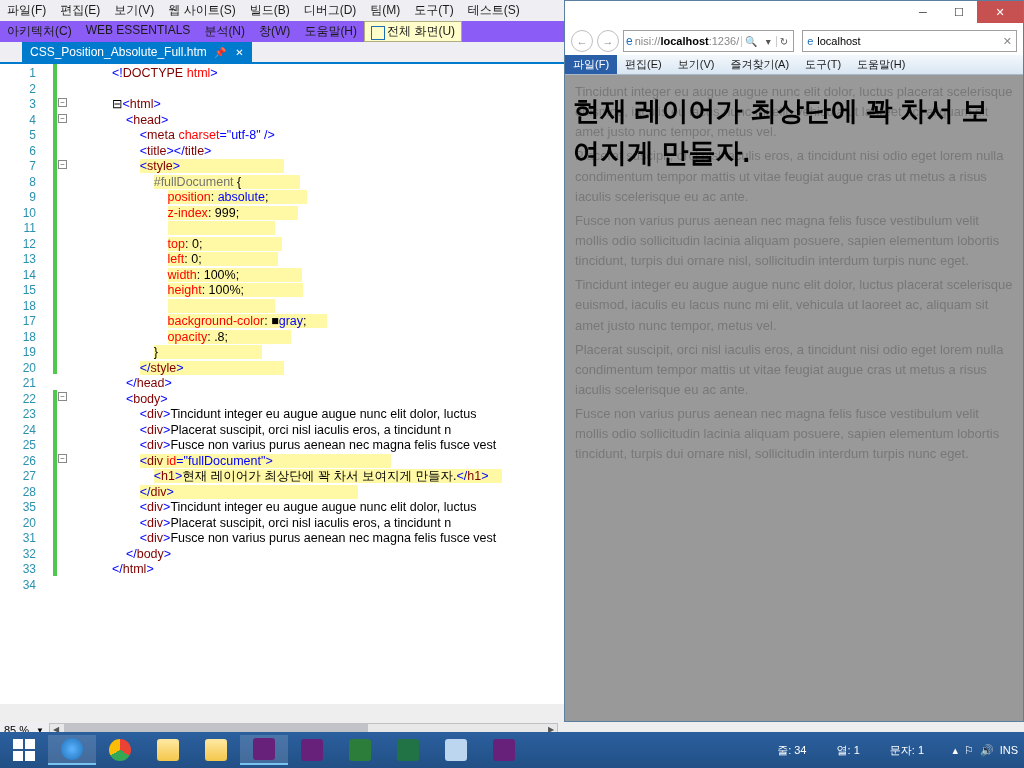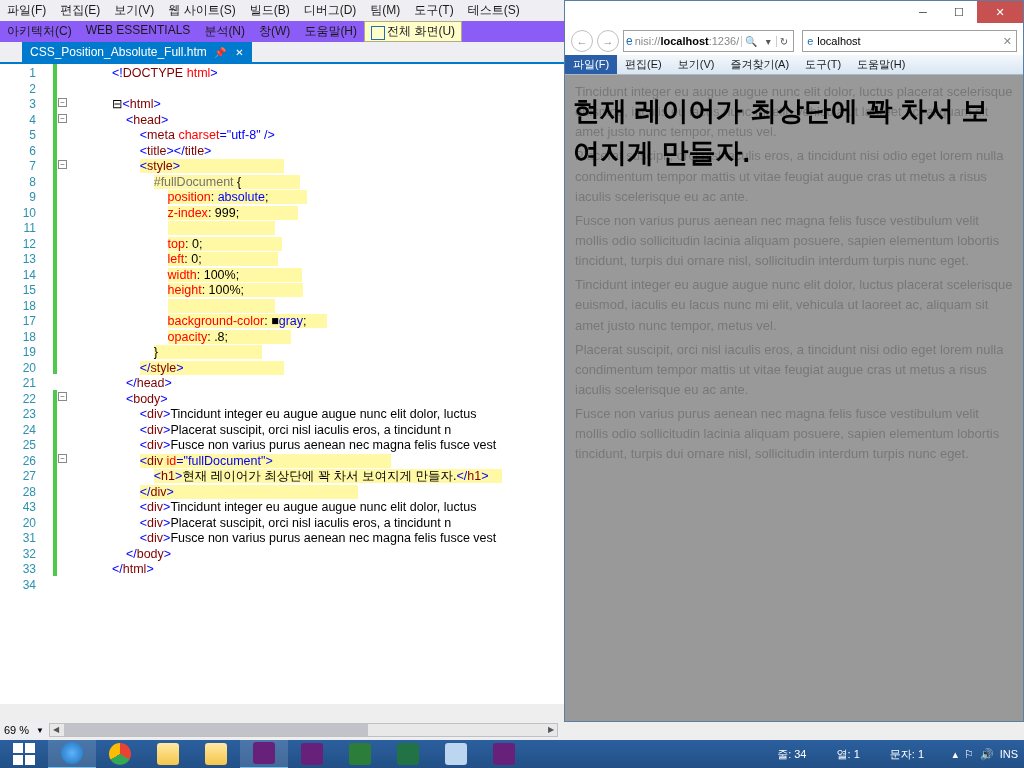--- a/index.html
+++ b/index.html
@@ -62,21 +62,21 @@
 .ie-menubar { height: 20px; background: linear-gradient(#f4f8fc, #d8e6f3); display: flex; font-size: 11px; border-bottom: 1px solid #a8b8c8; }
 .ie-menubar .mi { padding: 2px 8px; color: #1b1b1b; }
 .ie-menubar .mi.active { background: #2a5fa8; color: #fff; }
 .ie-page { flex: 1; position: relative; overflow: hidden; background: #a9a9a9; }
 .ie-body { padding: 7px 10px; font-size: 13px; color: #555; line-height: 1.55; }
 .ie-body p { margin: 0 0 4px; font-family: "Segoe UI", sans-serif; }
 .ie-overlay { position: absolute; top: 0; left: 0; right: 0; bottom: 0; background: gray; opacity: .8; }
 .ie-page-inner { position: absolute; inset: 0; background: #fff; }
 
 
-.taskbar { position: absolute; left: 0; bottom: 0; width: 100%; height: 28px; background: linear-gradient(#2b5f9e, #225086); display: flex; align-items: center; }
+.taskbar { position: absolute; left: 0; bottom: 0; width: 100%; height: 36px; background: linear-gradient(#2b5f9e, #225086); display: flex; align-items: center; }
 .tb-item { width: 48px; height: 30px; display: flex; align-items: center; justify-content: center; }
 .tb-item.active { background: rgba(255,255,255,0.15); border-bottom: 2px solid #76c3f1; }
 .tb-icon { width: 22px; height: 22px; border-radius: 3px; }
 .tb-status { margin-left: auto; display: flex; align-items: center; color: #fff; font-size: 11px; gap: 30px; padding-right: 100px; }
 .tb-tray { position: absolute; right: 6px; color: #fff; font-size: 11px; display: flex; gap: 6px; align-items: center; }
 
 .start-icon { width: 22px; height: 22px; display: grid; grid-template-columns: 1fr 1fr; grid-template-rows: 1fr 1fr; gap: 2px; }
 .start-icon span { background: #fff; }
 </style>
 </head>
@@ -138,21 +138,21 @@
       <div class="ln">19</div>
       <div class="ln">20</div>
       <div class="ln">21</div>
       <div class="ln">22</div>
       <div class="ln">23</div>
       <div class="ln">24</div>
       <div class="ln">25</div>
       <div class="ln">26</div>
       <div class="ln">27</div>
       <div class="ln">28</div>
-      <div class="ln">43</div>
+      <div class="ln">35</div>
       <div class="ln">20</div>
       <div class="ln">31</div>
       <div class="ln">32</div>
       <div class="ln">33</div>
       <div class="ln">34</div>
     </div>
   <div class="changebar">
     <div class="cb" style="top:0;height:310px"></div>
     <div class="cb" style="top:326px;height:186px"></div>
   </div>
@@ -160,21 +160,21 @@
     <div class="fold" style="top:34px">−</div>
     <div class="fold" style="top:50px">−</div>
     <div class="fold" style="top:96px">−</div>
     <div class="fold" style="top:328px">−</div>
     <div class="fold" style="top:390px">−</div>
   </div>
   <div class="code"><div class="row"><span class="t-blue">&lt;!</span><span class="t-brown">DOCTYPE</span><span> </span><span class="t-red">html</span><span class="t-blue">&gt;</span></div><div class="row"></div><div class="row"><span class="hidden">⊟</span><span class="t-blue">&lt;</span><span class="t-brown">html</span><span class="t-blue">&gt;</span></div><div class="row"><span>    </span><span class="t-blue">&lt;</span><span class="t-brown">head</span><span class="t-blue">&gt;</span></div><div class="row"><span>        </span><span class="t-blue">&lt;</span><span class="t-brown">meta</span><span> </span><span class="t-red">charset</span><span class="t-blue">="utf-8"</span><span class="t-blue"> /&gt;</span></div><div class="row"><span>        </span><span class="t-blue">&lt;</span><span class="t-brown">title</span><span class="t-blue">&gt;&lt;/</span><span class="t-brown">title</span><span class="t-blue">&gt;</span></div><div class="row"><span>        </span><span class="t-blue hl">&lt;</span><span class="t-brown hl">style</span><span class="t-blue hl">&gt;</span><span class="hl">                              </span></div><div class="row"><span>            </span><span class="t-maroon hl">#fullDocument</span><span class="hl"> {</span><span class="hl">                 </span></div><div class="row"><span>                </span><span class="t-red hl">position</span><span class="hl">: </span><span class="t-blue hl">absolute</span><span class="hl">;</span><span class="hl">           </span></div><div class="row"><span>                </span><span class="t-red hl">z-index</span><span class="hl">: </span><span class="hl">999</span><span class="hl">;</span><span class="hl">                 </span></div><div class="row"><span>                </span><span class="hl">                               </span></div><div class="row"><span>                </span><span class="t-red hl">top</span><span class="hl">: </span><span class="hl">0</span><span class="hl">;</span><span class="hl">                       </span></div><div class="row"><span>                </span><span class="t-red hl">left</span><span class="hl">: </span><span class="hl">0</span><span class="hl">;</span><span class="hl">                      </span></div><div class="row"><span>                </span><span class="t-red hl">width</span><span class="hl">: </span><span class="hl">100%</span><span class="hl">;</span><span class="hl">                  </span></div><div class="row"><span>                </span><span class="t-red hl">height</span><span class="hl">: </span><span class="hl">100%</span><span class="hl">;</span><span class="hl">                 </span></div><div class="row"><span>                </span><span class="hl">                               </span></div><div class="row"><span>                </span><span class="t-red hl">background-color</span><span class="hl">: </span><span class="hl">■</span><span class="t-blue hl">gray</span><span class="hl">;</span><span class="hl">      </span></div><div class="row"><span>                </span><span class="t-red hl">opacity</span><span class="hl">: </span><span class="hl">.8</span><span class="hl">;</span><span class="hl">                  </span></div><div class="row"><span>            </span><span class="hl">}</span><span class="hl">                              </span></div><div class="row"><span>        </span><span class="t-blue hl">&lt;/</span><span class="t-brown hl">style</span><span class="t-blue hl">&gt;</span><span class="hl">                             </span></div><div class="row"><span>    </span><span class="t-blue">&lt;/</span><span class="t-brown">head</span><span class="t-blue">&gt;</span></div><div class="row"><span>    </span><span class="t-blue">&lt;</span><span class="t-brown">body</span><span class="t-blue">&gt;</span></div><div class="row"><span>        </span><span class="t-blue">&lt;</span><span class="t-brown">div</span><span class="t-blue">&gt;</span><span>Tincidunt integer eu augue augue nunc elit dolor, luctus</span></div><div class="row"><span>        </span><span class="t-blue">&lt;</span><span class="t-brown">div</span><span class="t-blue">&gt;</span><span>Placerat suscipit, orci nisl iaculis eros, a tincidunt n</span></div><div class="row"><span>        </span><span class="t-blue">&lt;</span><span class="t-brown">div</span><span class="t-blue">&gt;</span><span>Fusce non varius purus aenean nec magna felis fusce vest</span></div><div class="row"><span>        </span><span class="t-blue hl">&lt;</span><span class="t-brown hl">div</span><span class="hl"> </span><span class="t-red hl">id</span><span class="t-blue hl">="fullDocument"</span><span class="t-blue hl">&gt;</span><span class="hl">                                  </span></div><div class="row"><span>            </span><span class="t-blue hl">&lt;</span><span class="t-brown hl">h1</span><span class="t-blue hl">&gt;</span><span class="hl">현재 레이어가 최상단에 꽉 차서 보여지게 만들자.</span><span class="t-blue hl">&lt;/</span><span class="t-brown hl">h1</span><span class="t-blue hl">&gt;</span><span class="hl">    </span></div><div class="row"><span>        </span><span class="t-blue hl">&lt;/</span><span class="t-brown hl">div</span><span class="t-blue hl">&gt;</span><span class="hl">                                                     </span></div><div class="row"><span>        </span><span class="t-blue">&lt;</span><span class="t-brown">div</span><span class="t-blue">&gt;</span><span>Tincidunt integer eu augue augue nunc elit dolor, luctus</span></div><div class="row"><span>        </span><span class="t-blue">&lt;</span><span class="t-brown">div</span><span class="t-blue">&gt;</span><span>Placerat suscipit, orci nisl iaculis eros, a tincidunt n</span></div><div class="row"><span>        </span><span class="t-blue">&lt;</span><span class="t-brown">div</span><span class="t-blue">&gt;</span><span>Fusce non varius purus aenean nec magna felis fusce vest</span></div><div class="row"><span>    </span><span class="t-blue">&lt;/</span><span class="t-brown">body</span><span class="t-blue">&gt;</span></div><div class="row"><span class="t-blue">&lt;/</span><span class="t-brown">html</span><span class="t-blue">&gt;</span></div><div class="row"></div></div>
 </div>
 
 <div class="zoombar">
-  <span class="zv">69 %</span>
+  <span class="zv">85 %</span>
   <span class="dd">▼</span>
   <div class="hscroll">
     <div class="arr l">◀</div>
     <div class="thumb"></div>
     <div class="arr r">▶</div>
   </div>
 </div>
 
 <div class="ie-window">
   <div class="ie-titlebar">

